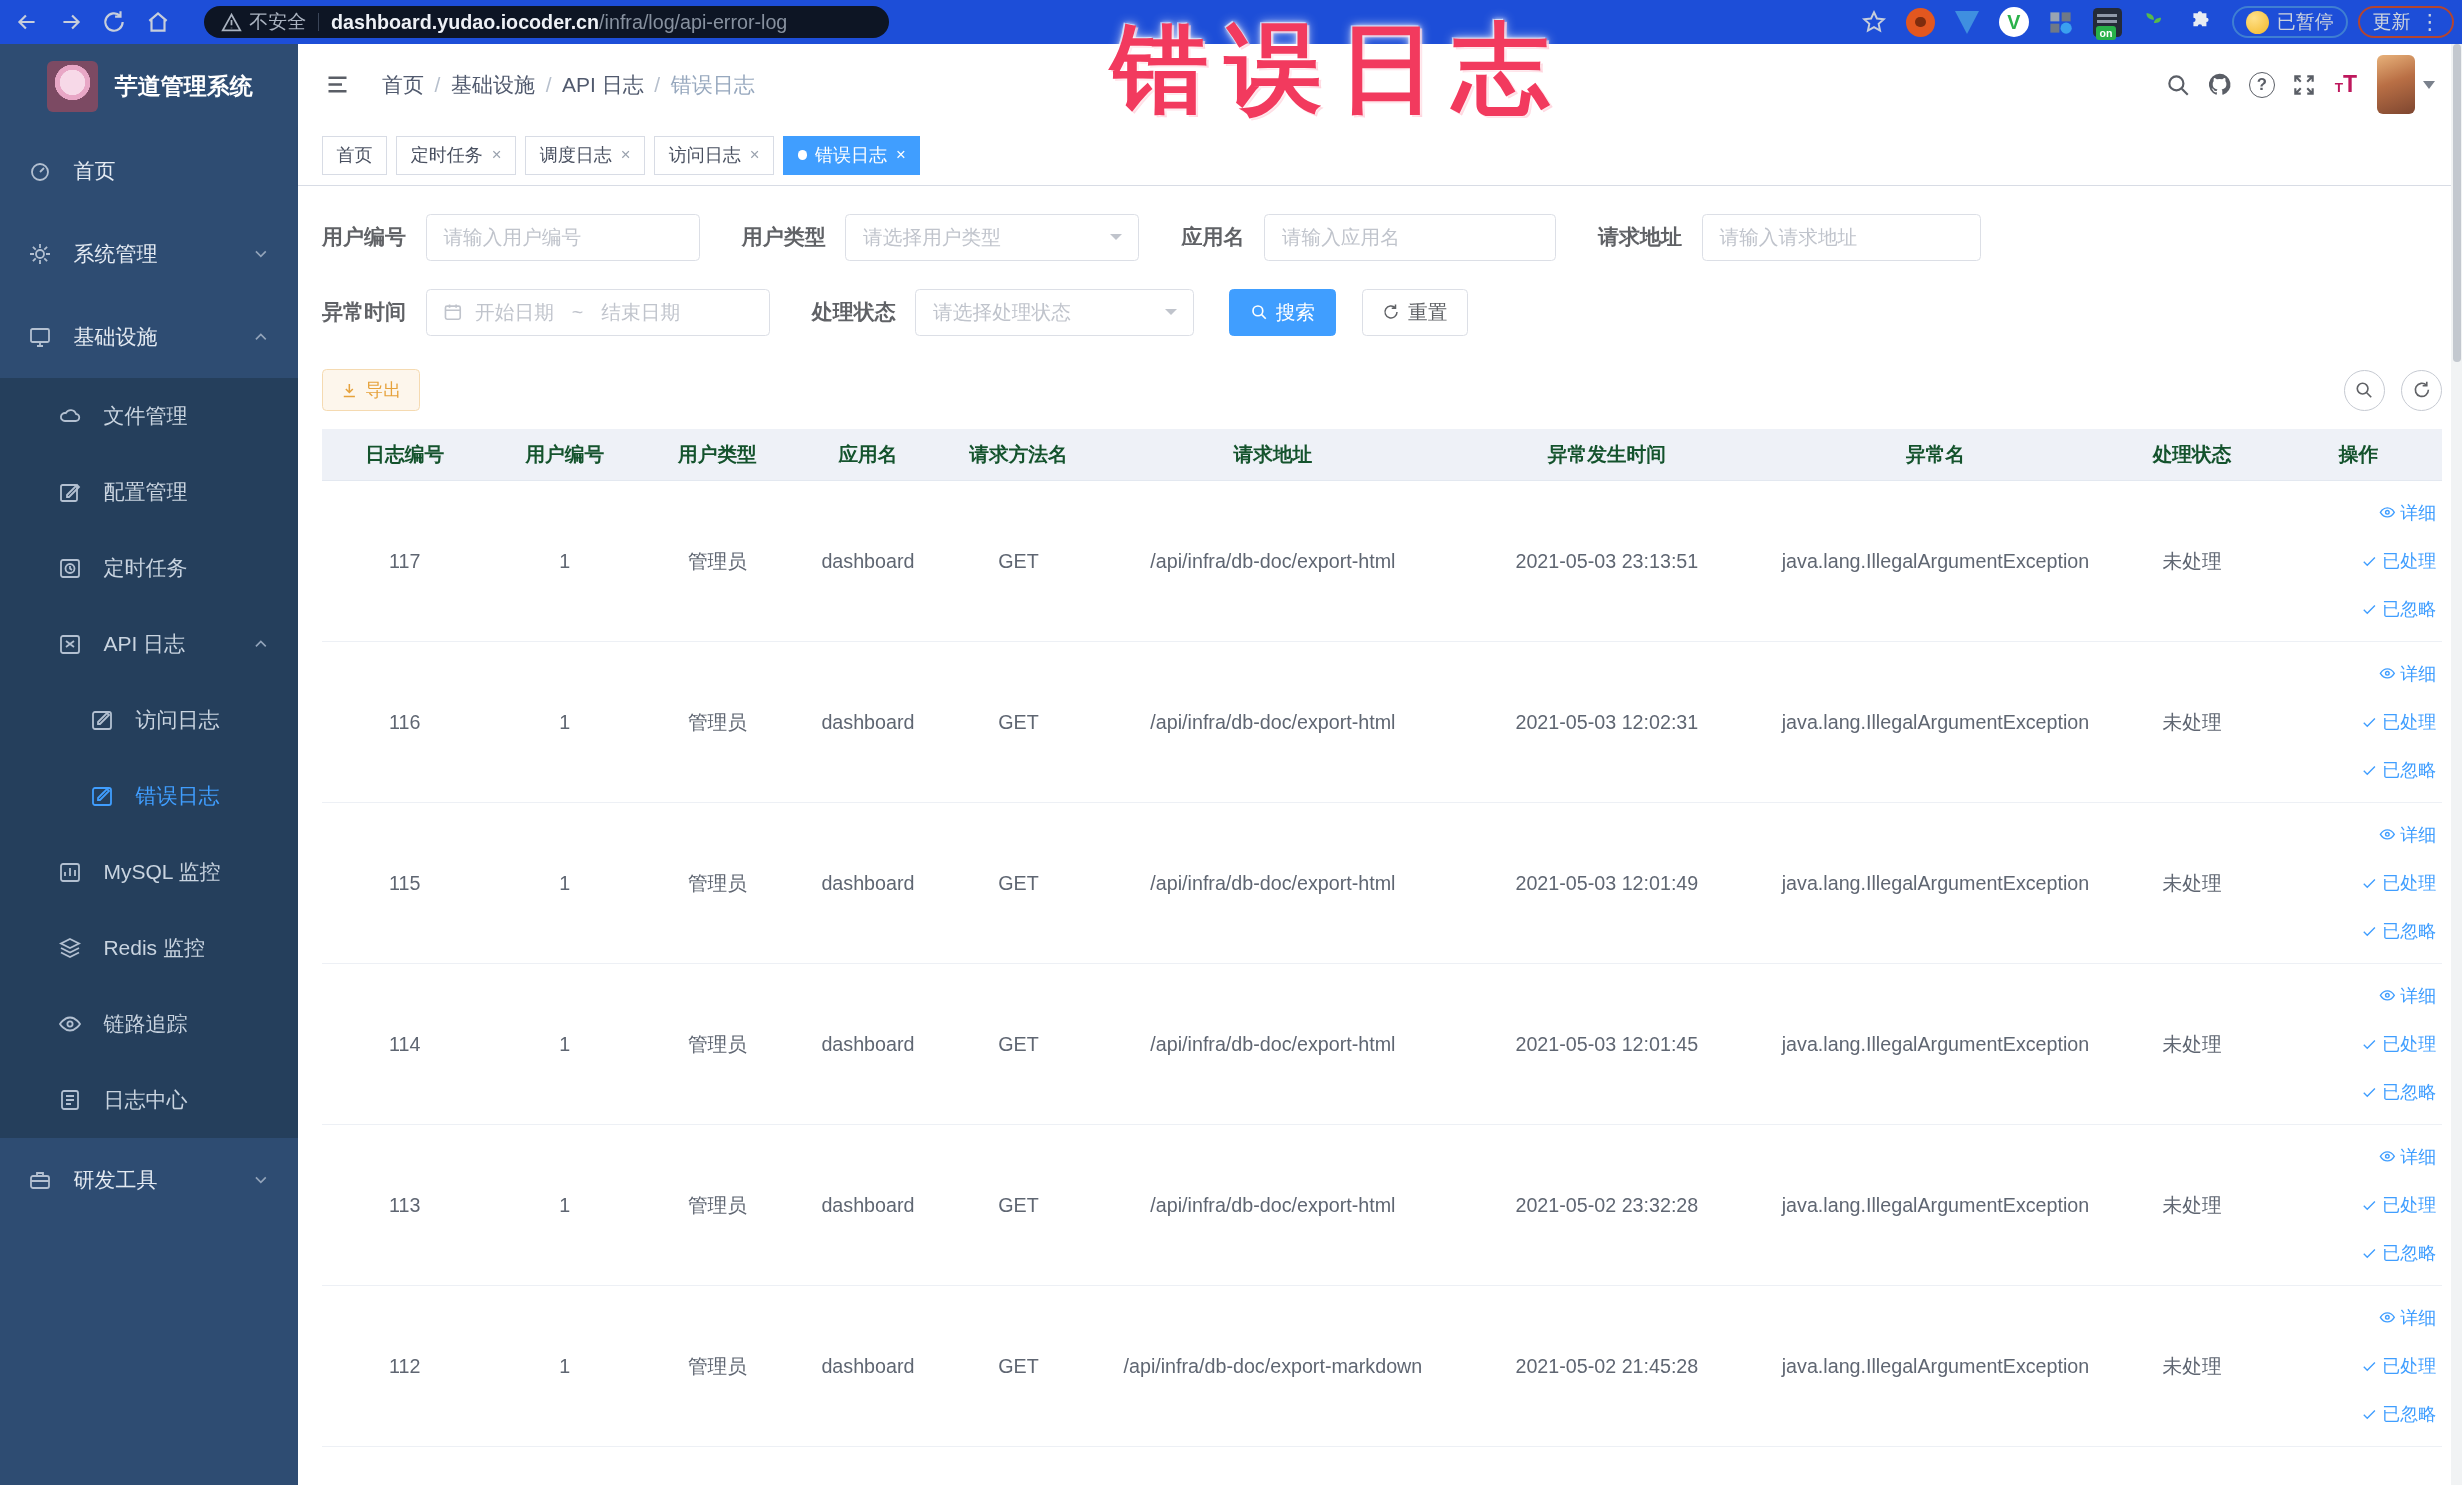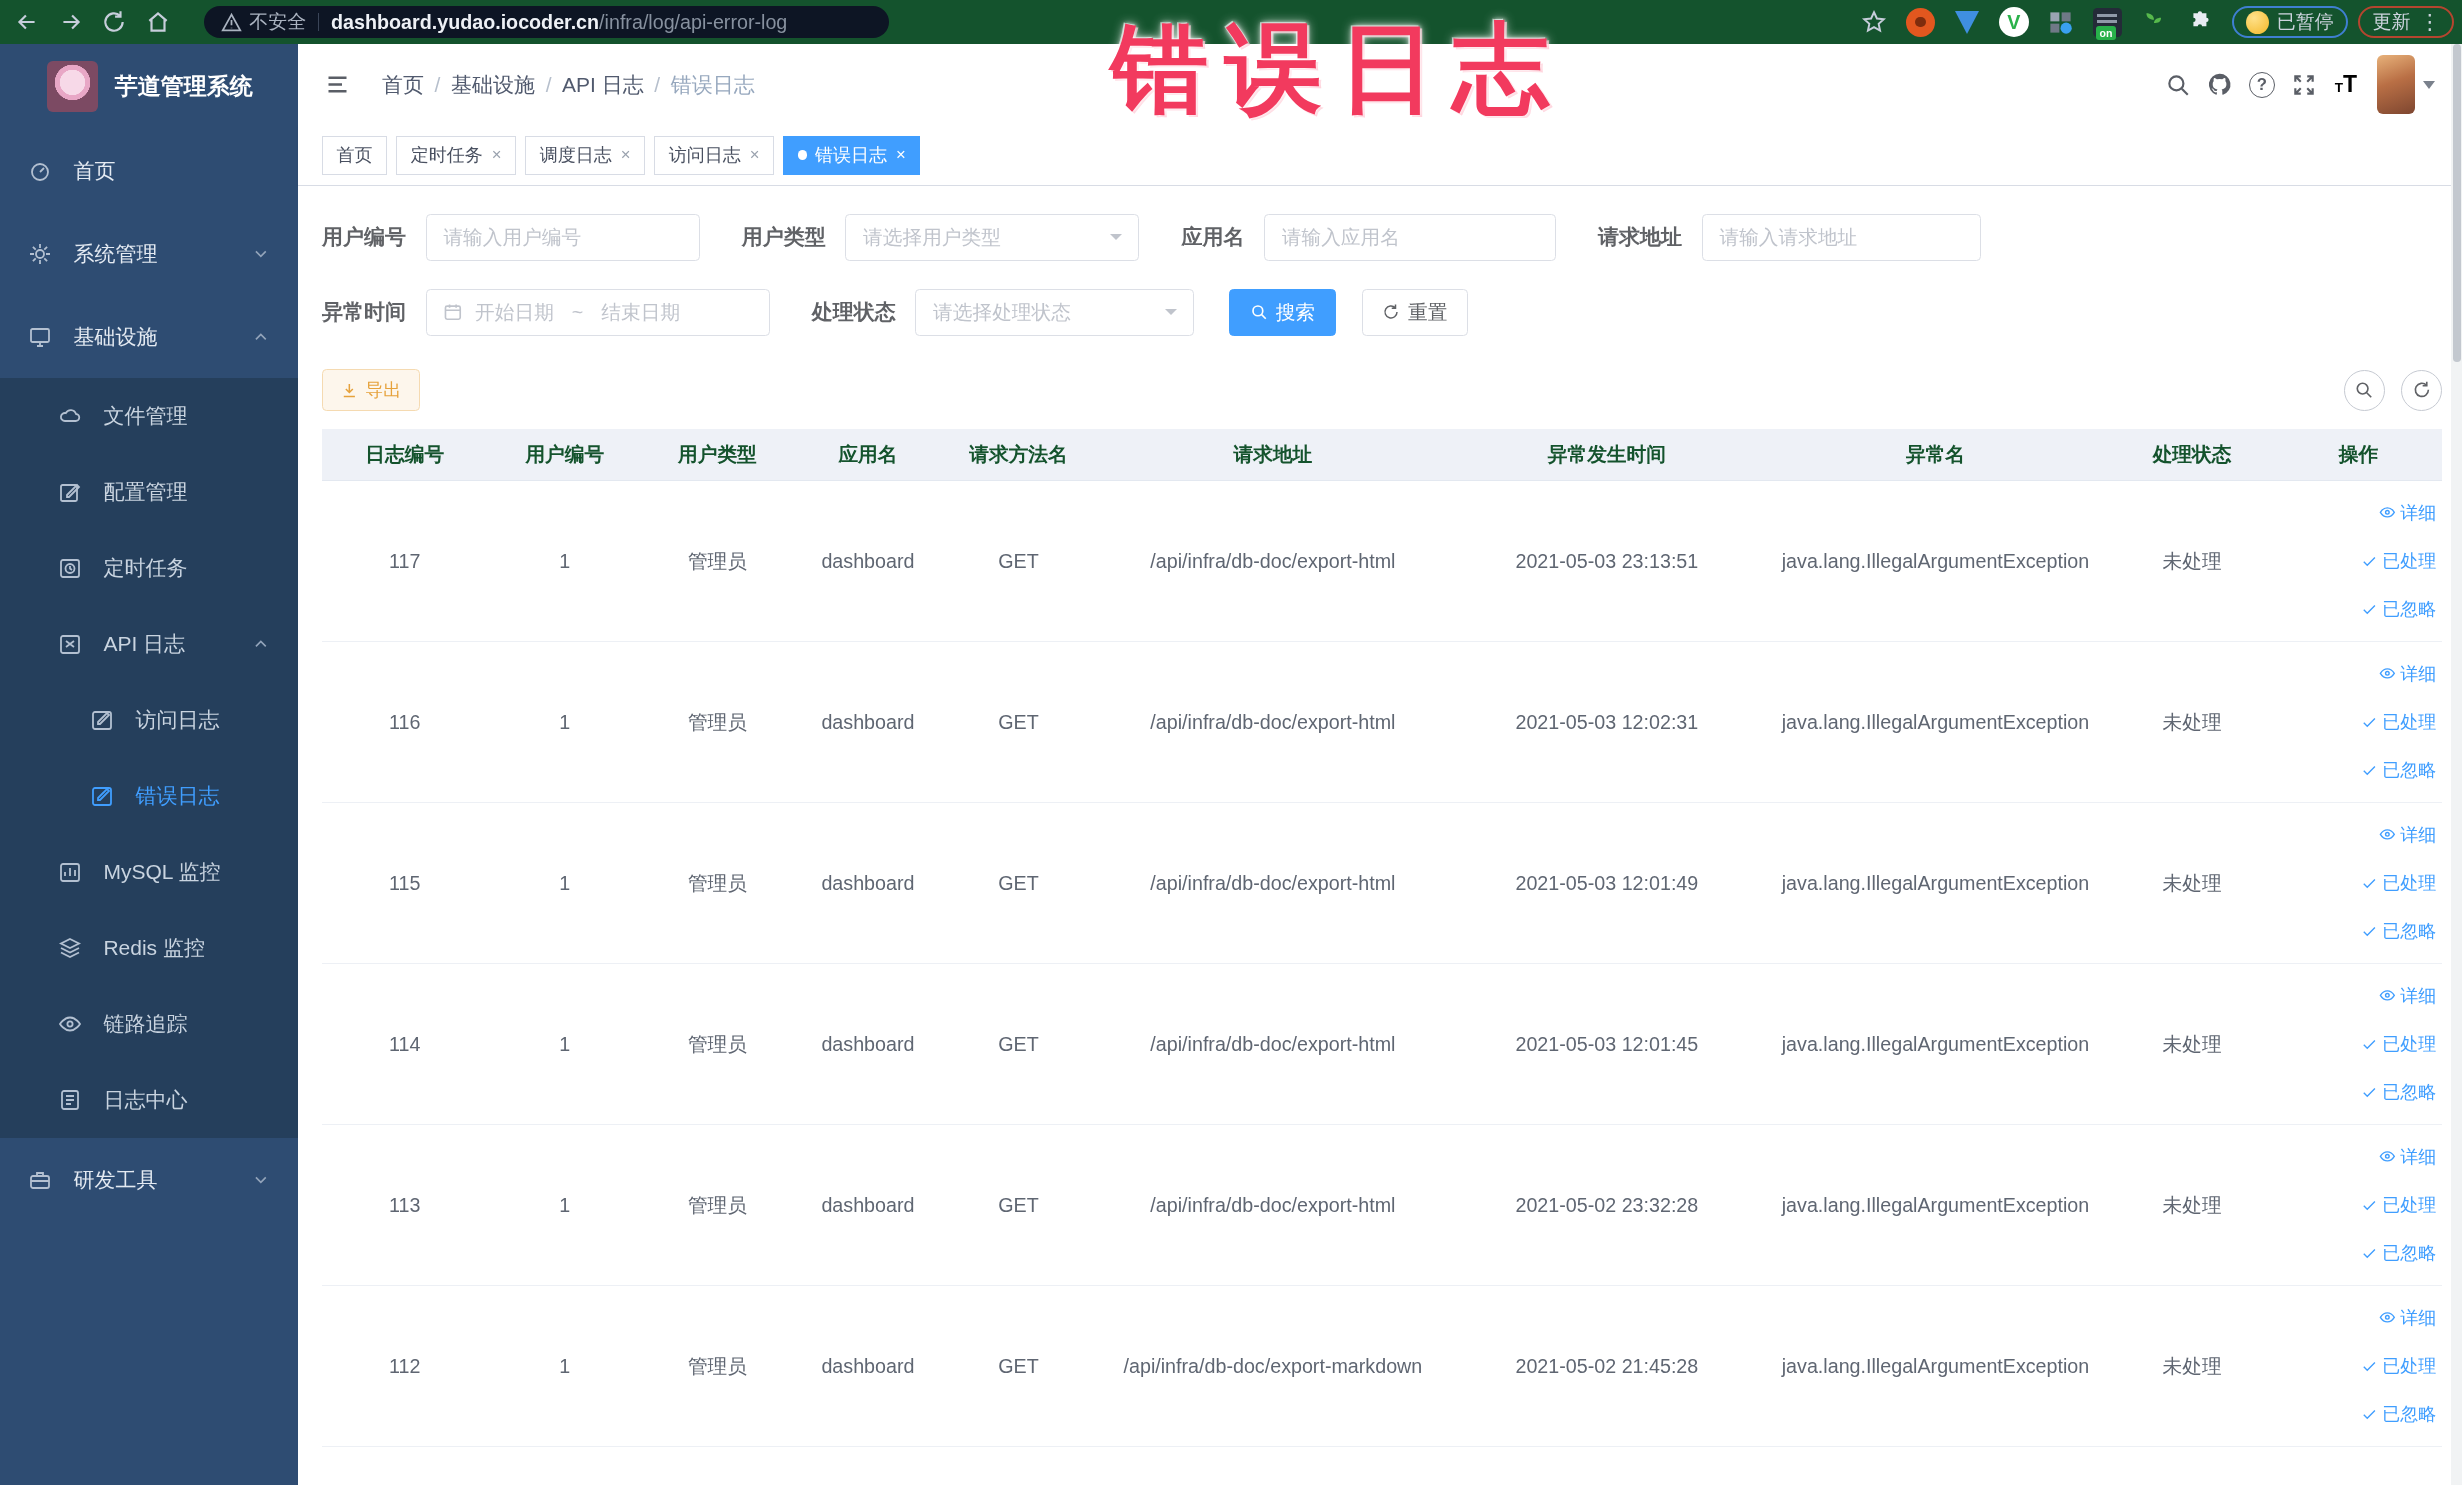--- a/index.html
+++ b/index.html
@@ -1,21 +1,21 @@
 <!DOCTYPE html>
 <html style="font-size:12px"><head>
 <meta charset="utf-8">
 <style>
   * { box-sizing: border-box; margin: 0; padding: 0; }
   html,body { width:2462px; height:1486px; overflow:hidden; }
   body { font-family:"Liberation Sans","DejaVu Sans",sans-serif; background:#fff; position:relative; font-size:19.7px; color:#606266; }
   svg { display:block; }
 
   
-  .chrome { position:absolute; left:0; top:0; width:2462px; height:44px; background:#14532d; display:flex; align-items:center; }
+  .chrome { position:absolute; left:0; top:0; width:2462px; height:44px; background:#1d4ed8; display:flex; align-items:center; }
   .chrome-btn { width:33px; height:33px; margin-left:10.6px; display:flex; align-items:center; justify-content:center; color:#c7cedb; flex:0 0 auto; }
   .chrome-btn svg { stroke:#c7cedb; }
   .addr { position:absolute; left:204px; top:6px; width:685px; height:32px; background:#0d1524; border-radius:16px; display:flex; align-items:center; padding:0 16.7px; }
   .addr .warn { color:#aab3c0; margin-right:7.6px; display:flex; align-items:center; }
   .addr .sec { color:#aab3c0; font-size:19px; margin-right:12px; }
   .addr .sep { width:0.8px; height:18px; background:#3a4558; margin-right:12px; }
   .addr .host { color:#eef1f6; font-size:19.7px; font-weight:600; }
   .addr .path { color:#87919f; font-size:19.7px; }
   .chrome-right { position:absolute; right:0; top:0; height:44px; display:flex; align-items:center; }
   .ext { width:30px; height:30px; margin-right:16.7px; display:flex; align-items:center; justify-content:center; flex:0 0 auto; }
@@ -52,21 +52,21 @@
   .navbar { position:absolute; left:0; top:0; right:0; height:81px; background:#fff; display:flex; align-items:center; }
   .hamburger { margin-left:24px; width:30px; height:30px; display:flex; align-items:center; justify-content:center; }
   .crumbs { display:flex; align-items:center; margin-left:30px; font-size:21px; }
   .crumb { color:#515a6e; white-space:nowrap; }
   .crumb.last { color:#97a8be; }
   .crumb-sep { color:#b6bfcc; margin:0 10.6px; }
   .nav-right { position:absolute; right:15px; top:0; height:81px; display:flex; align-items:center; }
   .nav-icon { width:42px; height:42px; display:flex; align-items:center; justify-content:center; color:#5a5e66; flex:0 0 auto; }
   .nav-icon svg { stroke:#5a5e66; fill:none; stroke-width:2; }
   .help-circle { width:26px; height:26px; border:1.9px solid #5a5e66; border-radius:50%; display:flex; align-items:center; justify-content:center; font-size:16.7px; font-weight:700; color:#5a5e66; }
-  .font-ico { font-weight:700; color:#000000; font-size:23px; }
+  .font-ico { font-weight:700; color:#be185d; font-size:23px; }
   .font-ico small { font-size:13.6px; font-weight:700; }
   .avatar { width:38px; height:59px; border-radius:6px; margin:0 7.6px 0 10.6px;
      background:linear-gradient(160deg,#e8b27a 0%,#b96f45 45%,#7e4630 100%); }
   .caret-down { width:0; height:0; border-left:6.8px solid transparent; border-right:6.8px solid transparent; border-top:8.3px solid #7a818c; margin-right:12px; }
 
   
   .tagsbar { position:absolute; left:0; top:81px; right:0; height:61px; border-bottom:0.8px solid #d8dce5; background:#fff; display:flex; align-items:center; padding-left:24px; box-shadow:0 0.8px 2.3px rgba(0,21,41,.06); }
   .tag { height:39px; border:0.8px solid #d8dce5; background:#fff; color:#495060; display:flex; align-items:center; padding:0 13.6px; margin-right:9px; font-size:18px; cursor:pointer; white-space:nowrap; }
   .tag .dot { width:9.8px; height:9.8px; border-radius:50%; background:#fff; margin-right:7.6px; display:none; }
   .tag .x { margin-left:9px; font-size:16.7px; color:#9aa2ae; line-height:1; }

